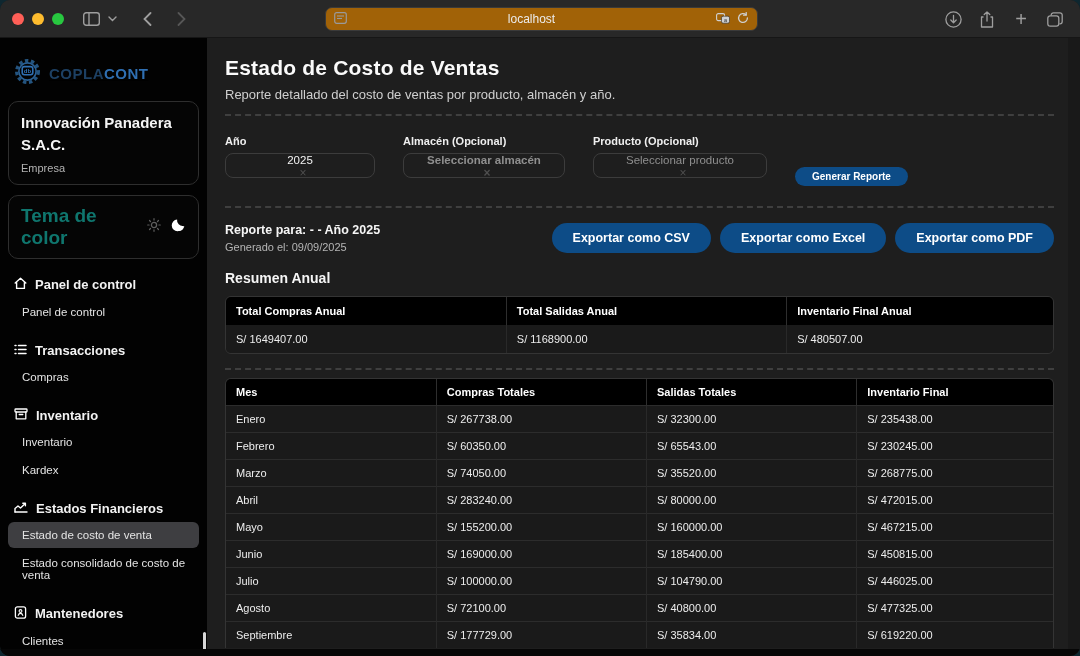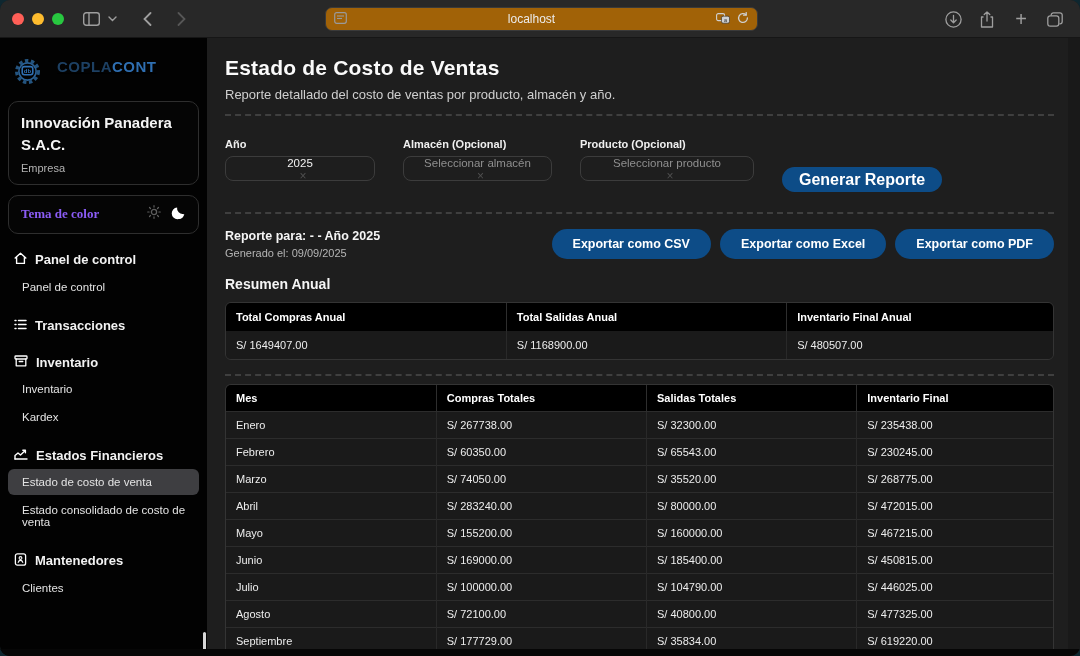--- a/index.html
+++ b/index.html
@@ -18,28 +18,28 @@
   .urlbar{position:absolute;left:325px;top:7px;width:433px;height:24px;background:#a16207;border:1px solid #3a3a3a;border-radius:7px;display:flex;align-items:center;padding:0 8px;}
   .urlbar .addr{flex:1;text-align:center;color:#ececec;font-size:12px;}
   .chrome-right{position:absolute;right:12px;top:0;height:38px;display:flex;align-items:center;gap:8px;}
 
   
   .app-body{flex:1;display:flex;min-height:0;}
   .bottom-edge{position:absolute;left:0;right:0;bottom:0;height:7px;background:#060606;z-index:9;}
 
   
   .sidebar{width:207px;flex:0 0 207px;background:#020202;padding:14px 8px 0 8px;position:relative;overflow:hidden;}
-  .brand{display:flex;gap:16px;padding:6px 4px 12px 6px;text-decoration:underline;}
+  .brand{display:flex;align-items:center;gap:8px;padding:6px 4px 12px 6px;text-decoration:underline;}
   .brand-word{font-size:15px;font-weight:bold;letter-spacing:.5px;}
   .brand-word .p1{color:#1d4063;} .brand-word .p2{color:#2f6fb2;}
   .side-card{border:1px solid #2e2e2e;border-radius:10px;padding:10px 12px;margin-bottom:10px;background:#050505;}
   .company-name{color:#f5f5f5;font-size:15px;font-weight:bold;line-height:1.45;}
   .company-label{color:#b3b3b3;font-size:11px;margin-top:6px;}
   .theme-card{display:flex;align-items:center;justify-content:space-between;padding:9px 12px;}
-  .theme-label{color:#8b5cf6;font-size:13px;font-weight:bold;font-family:Liberation Serif, serif;}
+  .theme-label{color:#0f766e;font-size:19px;font-weight:bold;}
   .theme-icons{display:flex;align-items:center;gap:10px;}
   .nav-section{margin-top:14px;}
   .nav-title{display:flex;align-items:center;gap:8px;color:#f2f2f2;font-size:13px;font-weight:bold;padding:4px 6px;}
   .nav-title svg{flex:0 0 auto;}
   .nav-item{color:#e3e3e3;font-size:11.5px;padding:7px 6px 7px 14px;border-radius:6px;margin-top:2px;}
   .nav-item.active{background:#3e3e41;}
   .side-scrollthumb{position:absolute;right:1px;bottom:0;width:3px;height:24px;background:#d7d7d7;border-radius:2px;}
 
   
   .main{flex:1;background:#1e1e1e;padding:18px 26px 0 18px;overflow:hidden;position:relative;}
@@ -47,23 +47,23 @@
   .page-title{color:#fafafa;font-size:21px;font-weight:bold;letter-spacing:.2px;}
   .page-subtitle{color:#cfcfcf;font-size:13px;margin-top:7px;}
   .hr{border:0;border-top:2px dashed #3f3f3f;margin:12px 0 0 0;}
   .filters{display:flex;align-items:center;margin-top:11px;gap:28px;}
   .field{display:flex;flex-direction:column;gap:6px;}
   .field-label{color:#efefef;font-size:11px;font-weight:bold;}
   .input{height:25px;border:1px solid #3c3c3c;border-radius:8px;background:transparent;display:flex;align-items:center;padding:0 9px;font-size:11.5px;position:relative;flex-direction:column;}
   .input .val{color:#f2f2f2;flex:1;}
   .input .ph{color:#8f8f8f;flex:1;}
   .input .clear{color:#4f4f4f;font-size:12px;margin-left:6px;}
-  .w-year{width:150px;} .w-wh{width:149px;} .w-pr{width:174px;}
+  .w-year{width:150px;} .w-wh{width:162px;font-weight:bold;} .w-pr{width:174px;}
   .btn-blue{background:#0d4c87;color:#fff;border:0;font-weight:bold;font-family:inherit;cursor:pointer;}
-  .btn-generate{height:25px;border-radius:13px;padding:0 17px;font-size:16px;margin-left:0;margin-top:40px;}
+  .btn-generate{height:19px;border-radius:13px;padding:0 17px;font-size:10px;margin-left:0;margin-top:40px;}
   .report-row{display:flex;align-items:center;justify-content:space-between;margin-top:15px;gap:16px;}
   .report-title{color:#f5f5f5;font-size:12.5px;font-weight:bold;}
   .report-sub{color:#b5b5b5;font-size:11px;margin-top:4px;}
   .export-group{display:flex;gap:9px;}
   .btn-export{height:30px;border-radius:15px;padding:0 21px;font-size:12.5px;}
   .section-heading{color:#f5f5f5;font-size:14px;font-weight:bold;margin-top:17px;}
   table{border-collapse:collapse;width:841px;}
   .tbl-wrap{margin-top:10px;border:1px solid #343434;border-radius:6px;overflow:hidden;}
   th{background:#000;color:#fff;font-size:11px;font-weight:bold;text-align:left;padding:8px 10px;border-right:1px solid #2e2e2e;}
   th:last-child{border-right:0;}
@@ -219,20 +219,21 @@
                   <line x1="1" y1="1.5" x2="2" y2="1.5"></line>
                   <line x1="4.5" y1="1.5" x2="12" y2="1.5"></line>
                   <line x1="1" y1="5.5" x2="2" y2="5.5"></line>
                   <line x1="4.5" y1="5.5" x2="12" y2="5.5"></line>
                   <line x1="1" y1="9.5" x2="2" y2="9.5"></line>
                   <line x1="4.5" y1="9.5" x2="12" y2="9.5"></line>
                 </g>
               </svg></span>
           <span>Transacciones</span>
         </div>
+        <div class="nav-item">Compras</div>
       </div>
 
       <div class="nav-section">
         <div class="nav-title">
           <span><svg width="14" height="12" viewBox="0 0 14 12">
                 <rect x="1" y="1" width="12" height="3" rx="0.8" fill="none" stroke="#fff" stroke-width="1.3"></rect>
                 <path d="M2.2 4v6.8h9.6V4M5.2 6.5h3.6" fill="none" stroke="#fff" stroke-width="1.3" stroke-linecap="round" stroke-linejoin="round"></path>
               </svg></span>
           <span>Inventario</span>
         </div>

